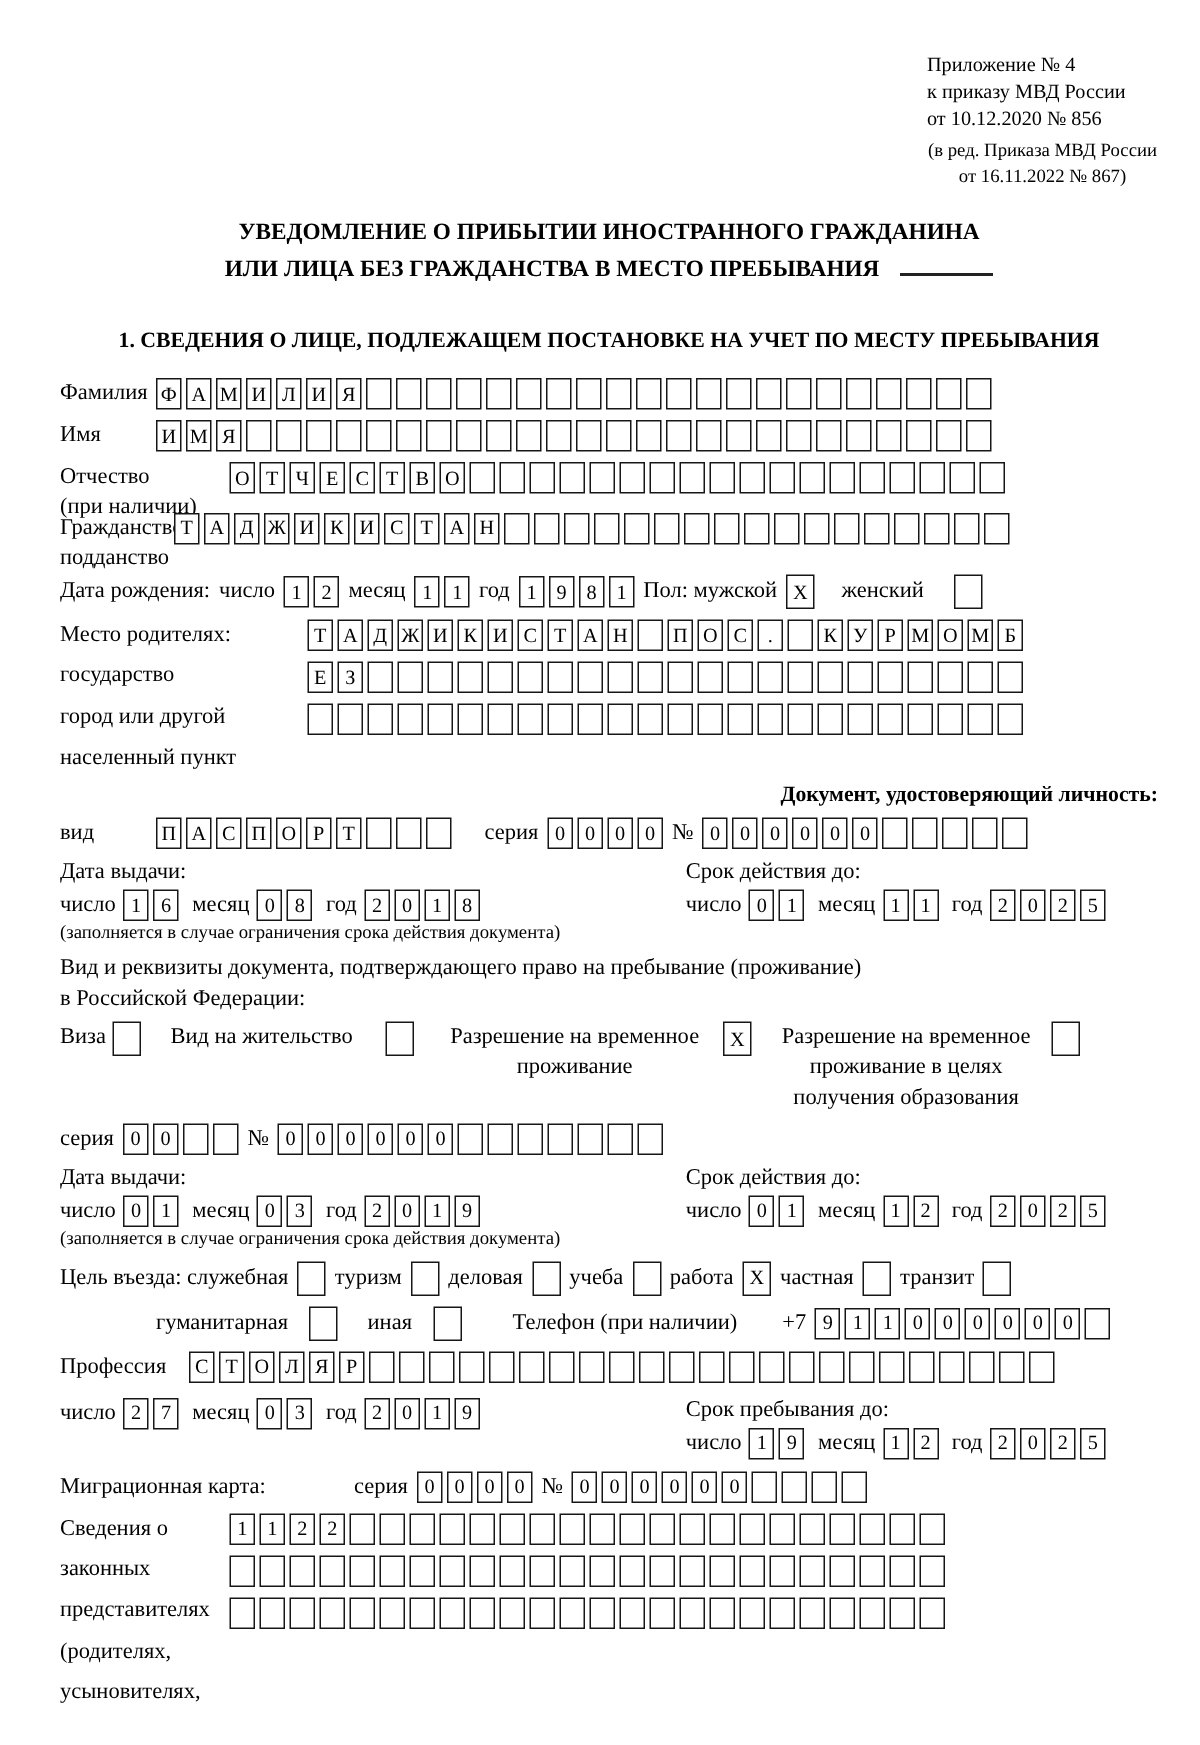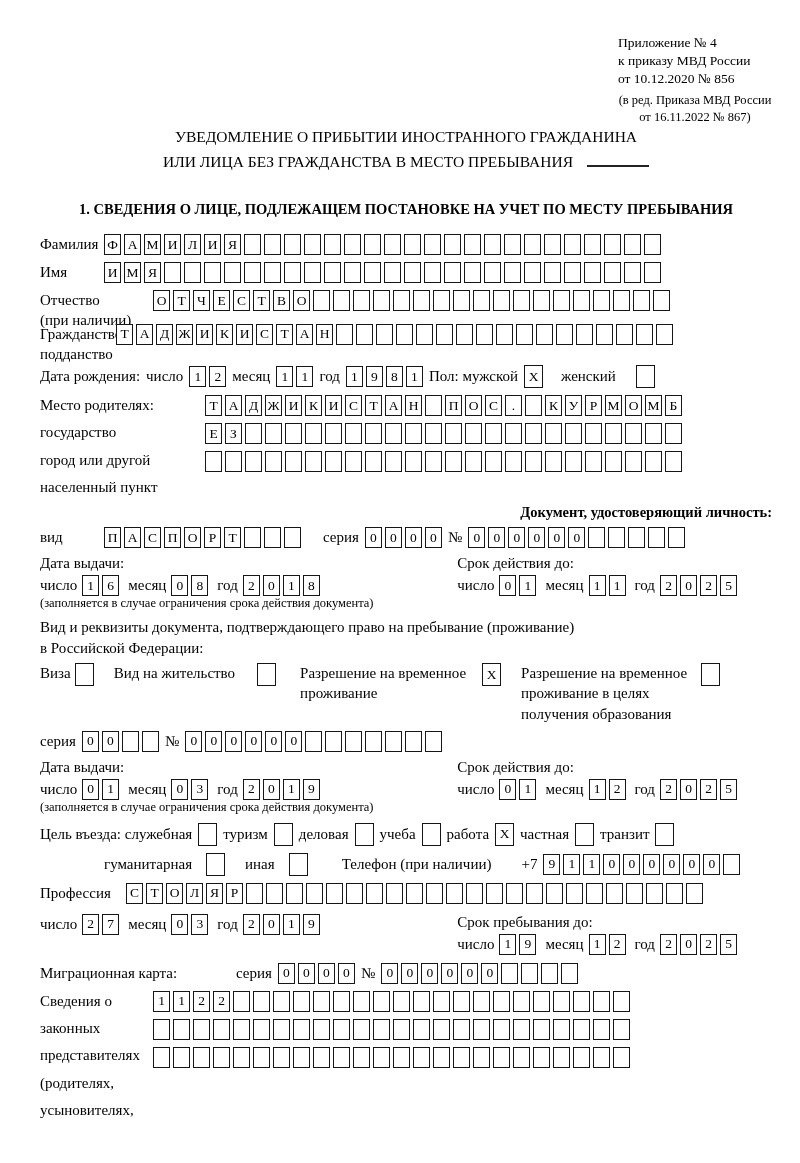--- a/index.html
+++ b/index.html
@@ -3,21 +3,21 @@
 <meta charset="utf-8">
 <style>
   * { box-sizing: border-box; }
   body { margin:0; background:#fff; color:#000; font-family:"Liberation Serif","DejaVu Serif",serif; }
   .page { width:800px; height:1163px; padding:34px 28px 16px 40px; overflow:hidden; }
 
   .annex { margin-left:578px; font-size:13.5px; line-height:1.32; }
   .annex .amend { font-size:12.5px; margin-top:5px;text-align:center; }
   .forma { text-align:right; padding-right:8px; font-weight:bold; font-size:15px; margin-top:14px; letter-spacing:.5px; }
 
-  .title { text-align:center; font-weight:normal; font-size:15.5px; line-height:1.6; }
+  .title { text-align:center; font-weight:bold; font-size:15.5px; line-height:1.6; margin-top:18px; }
   .blank-line { display:inline-block; width:62px; border-bottom:2px solid #222; height:12px; margin-left:14px; }
 
   .sect { text-align:center; font-weight:bold; font-size:14.5px; margin-top:26px; margin-bottom:16px; }
 
   .row { display:flex; align-items:center; margin-bottom:7px; }
   .row.top { align-items:flex-start; }
   .lbl { font-size:15px; line-height:1.35; flex:0 0 auto; }
   .cells { display:flex; gap:3px; flex-wrap:nowrap; }
   .cell { width:17px; height:21px; border:1.5px solid #161616; display:flex; align-items:center; justify-content:center;
           font-size:13.5px; flex:0 0 auto; background:#fff; }
@@ -26,21 +26,21 @@
   .w64 { width:64px;font-family:Liberation Serif, serif; } .w76 { width:76px; } .w113 { width:113px; } .w165 { width:165px; } .w97 { width:97px; }
   .inl { display:flex; align-items:center; }
   .inl > * { margin-right:6px; }
   .dates { display:flex; justify-content:space-between; margin-bottom:2px; }
   .dcap { text-align:left; font-size:15px; margin-bottom:3px; }
   .drow { display:flex; align-items:center; }
   .drow .lbl { margin-right:5px; }
   .drow .cells { margin-right:9px; }
   .note-r { text-align:left; font-size:12.5px; padding-right:30px; margin:-2px 0 8px 0; }
   .plain { font-size:15px; margin-bottom:4px; }
-  .opt2 { text-align:left; font-size:15px; line-height:1.35; }
+  .opt2 { text-align:center; font-size:15px; line-height:1.35; }
   .reps-note { font-size:13.5px; margin-left:150px; margin-top:2px; }
 </style>
 </head>
 <body>
 
 <div class="page">
 
   <div class="annex">
     <div>Приложение № 4</div>
     <div>к приказу МВД России</div>

